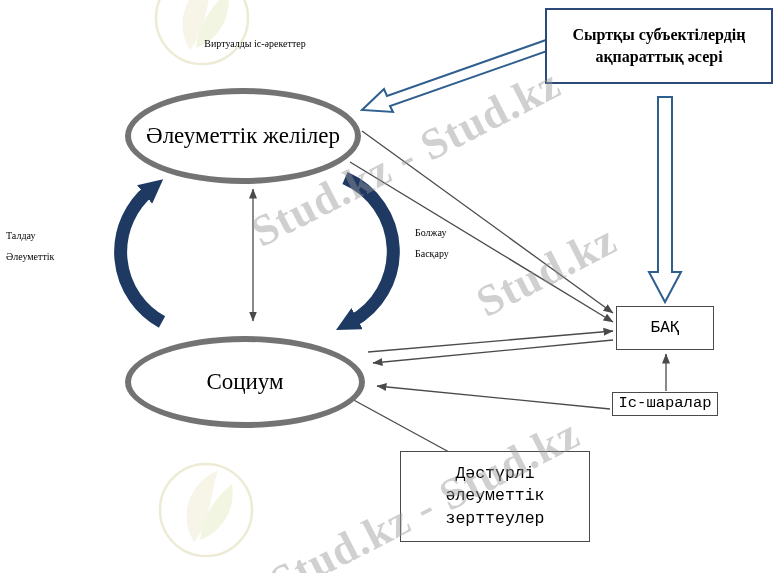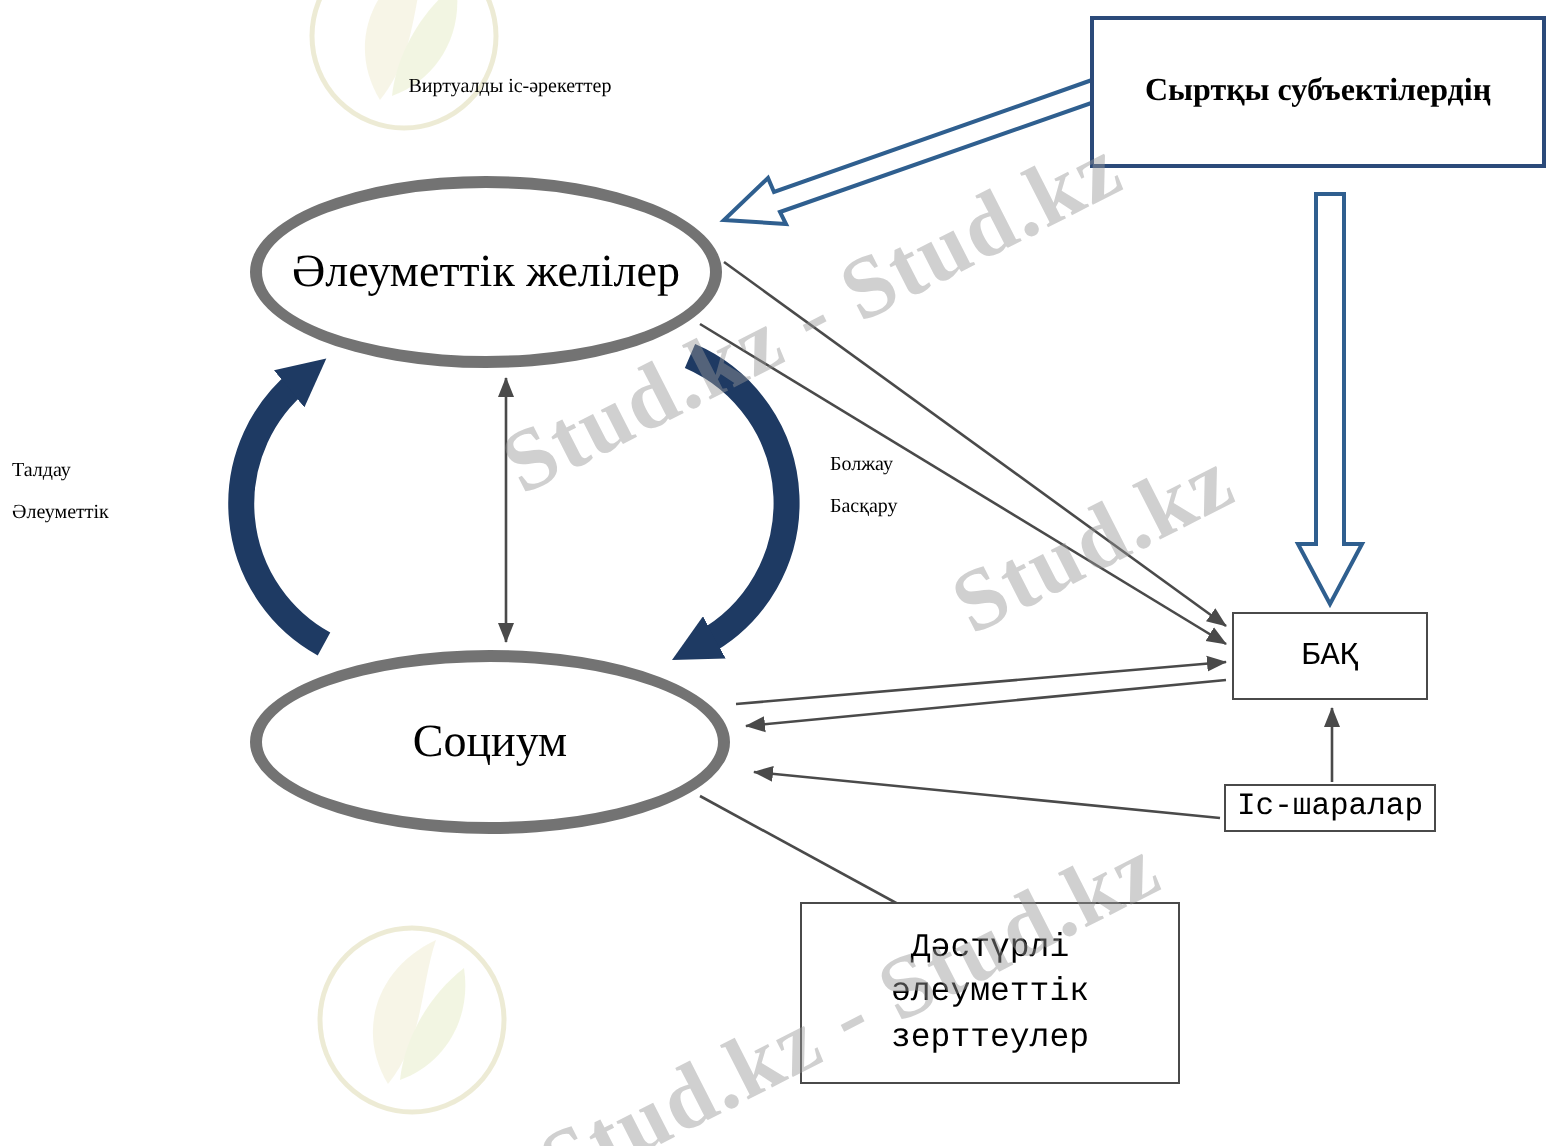--- a/index.html
+++ b/index.html
@@ -62,35 +62,36 @@
     <line x1="613" y1="340" x2="373" y2="363" stroke="#4a4a4a" stroke-width="1.3" marker-end="url(#mh)"></line>
     <line x1="610" y1="409" x2="377" y2="386" stroke="#4a4a4a" stroke-width="1.3" marker-end="url(#mh)"></line>
     <line x1="350" y1="398" x2="493" y2="476" stroke="#4a4a4a" stroke-width="1.3" marker-end="url(#mh)"></line>
     <line x1="666" y1="391" x2="666" y2="354" stroke="#4a4a4a" stroke-width="1.3" marker-end="url(#mh)"></line>
   </svg>
 
   <div class="nodes">
 
     <div class="node box-external" style="left:545px;top:8px;width:228px;height:76px;">
       <span>Сыртқы субъектілердің</span>
+      <span>ақпараттық әсері</span>
     </div>
 
     <div class="lbl lbl-center" style="left:135px;top:38px;width:240px;">Виртуалды іс-әрекеттер</div>
 
     <div class="node ellipse" style="left:125px;top:88px;width:236px;height:96px;">
       <span>Әлеуметтік желілер</span>
     </div>
 
     <div class="lbl" style="left:6px;top:230px;text-align:center;">Талдау</div>
     <div class="lbl" style="left:6px;top:251px;">Әлеуметтік</div>
 
     <div class="lbl" style="left:415px;top:227px;">Болжау</div>
     <div class="lbl" style="left:415px;top:248px;">Басқару</div>
 
-    <div class="node ellipse" style="left:125px;top:325px;width:240px;height:92px;">
+    <div class="node ellipse" style="left:125px;top:336px;width:240px;height:92px;">
       <span>Социум</span>
     </div>
 
     <div class="node box" style="left:616px;top:306px;width:98px;height:44px;">
       <span>БАҚ</span>
     </div>
 
     <div class="node box" style="left:612px;top:392px;width:106px;height:24px;font-size:15.5px;">
       <span>Іс-шаралар</span>
     </div>

